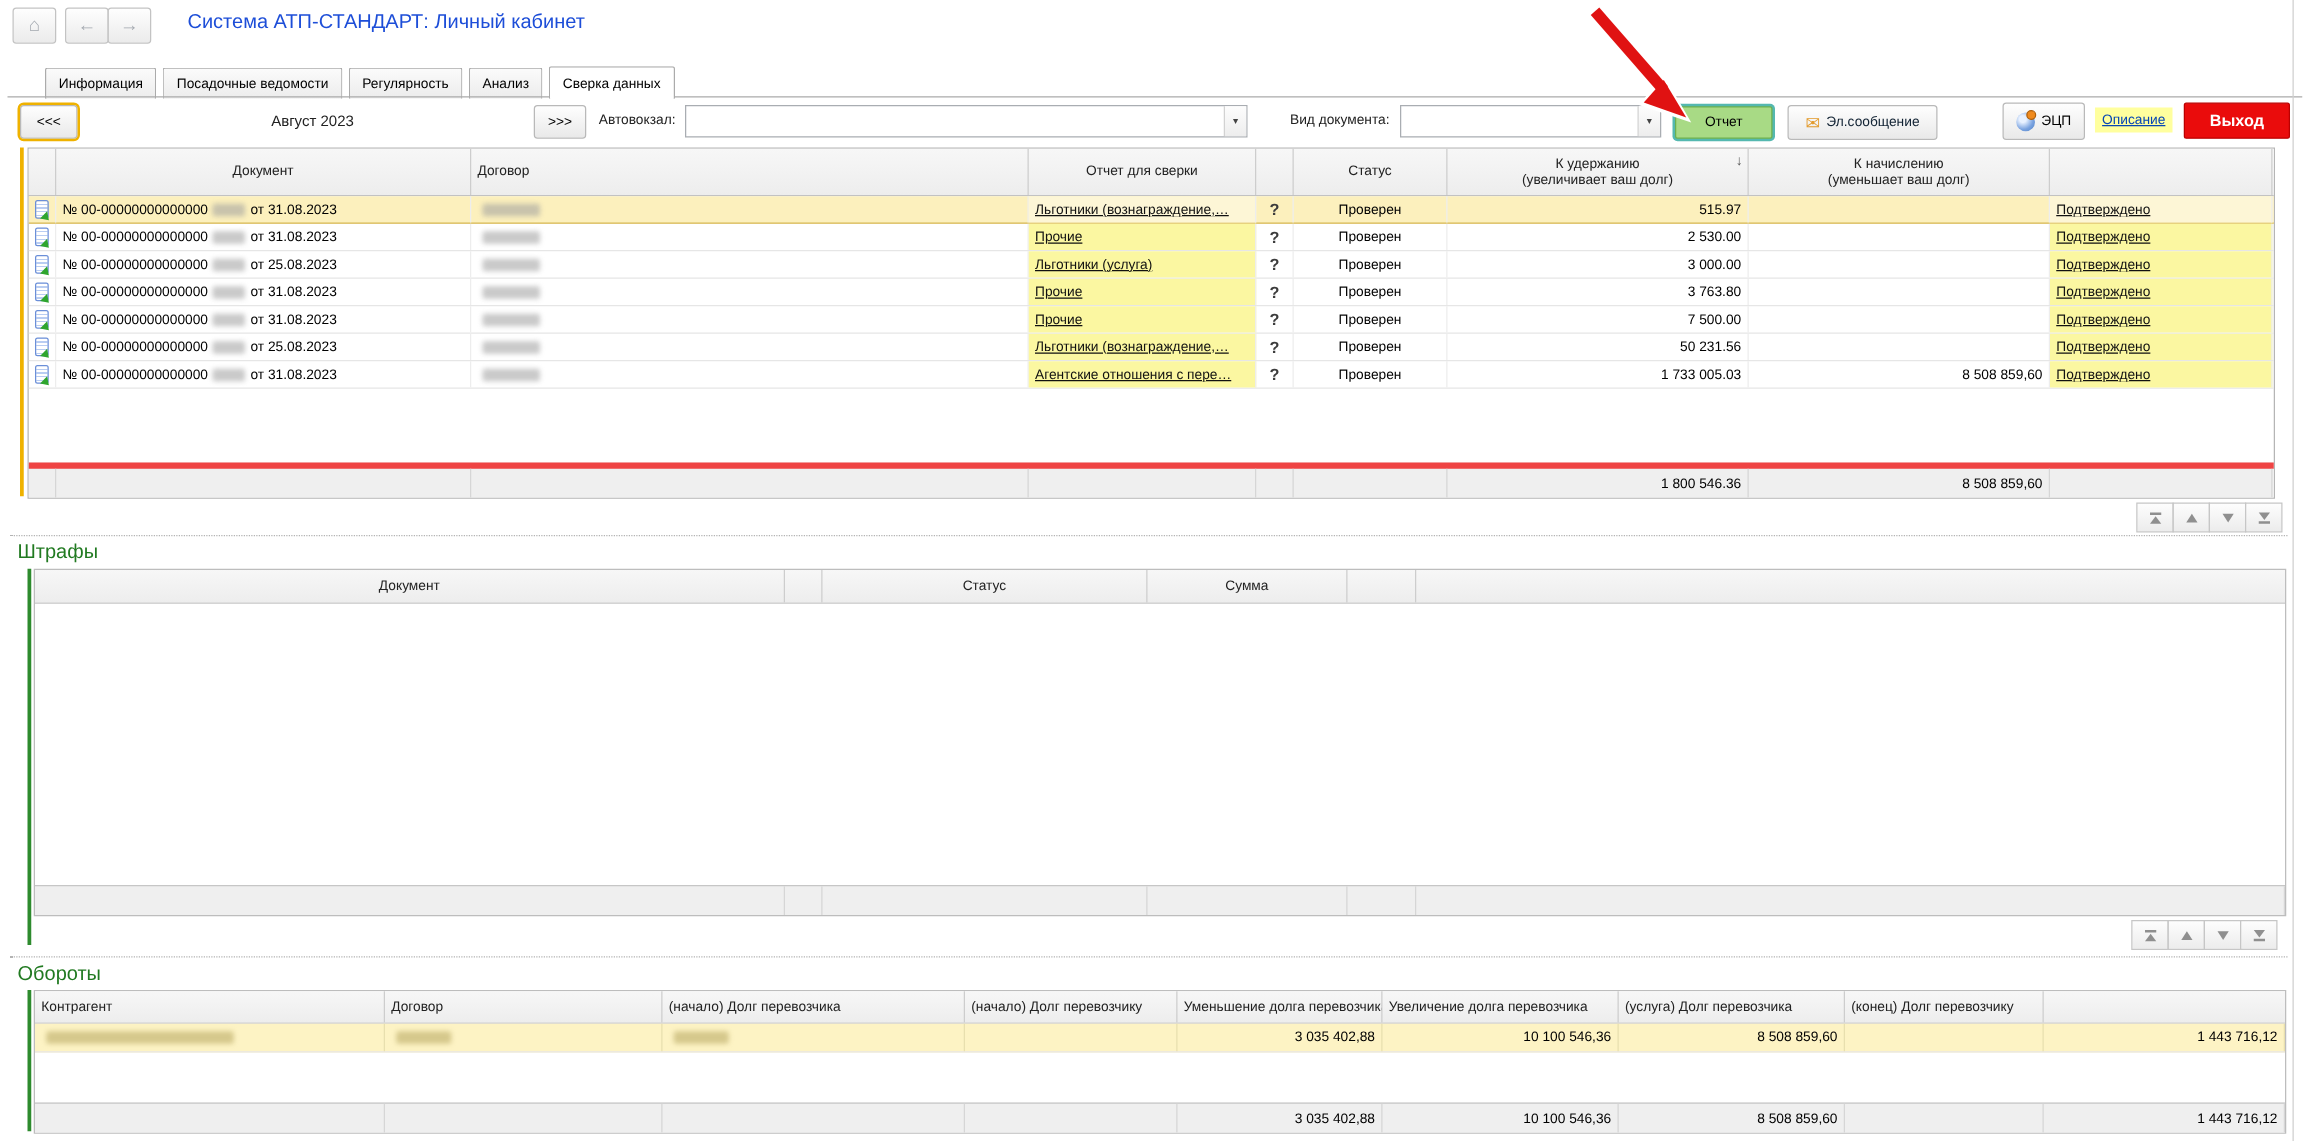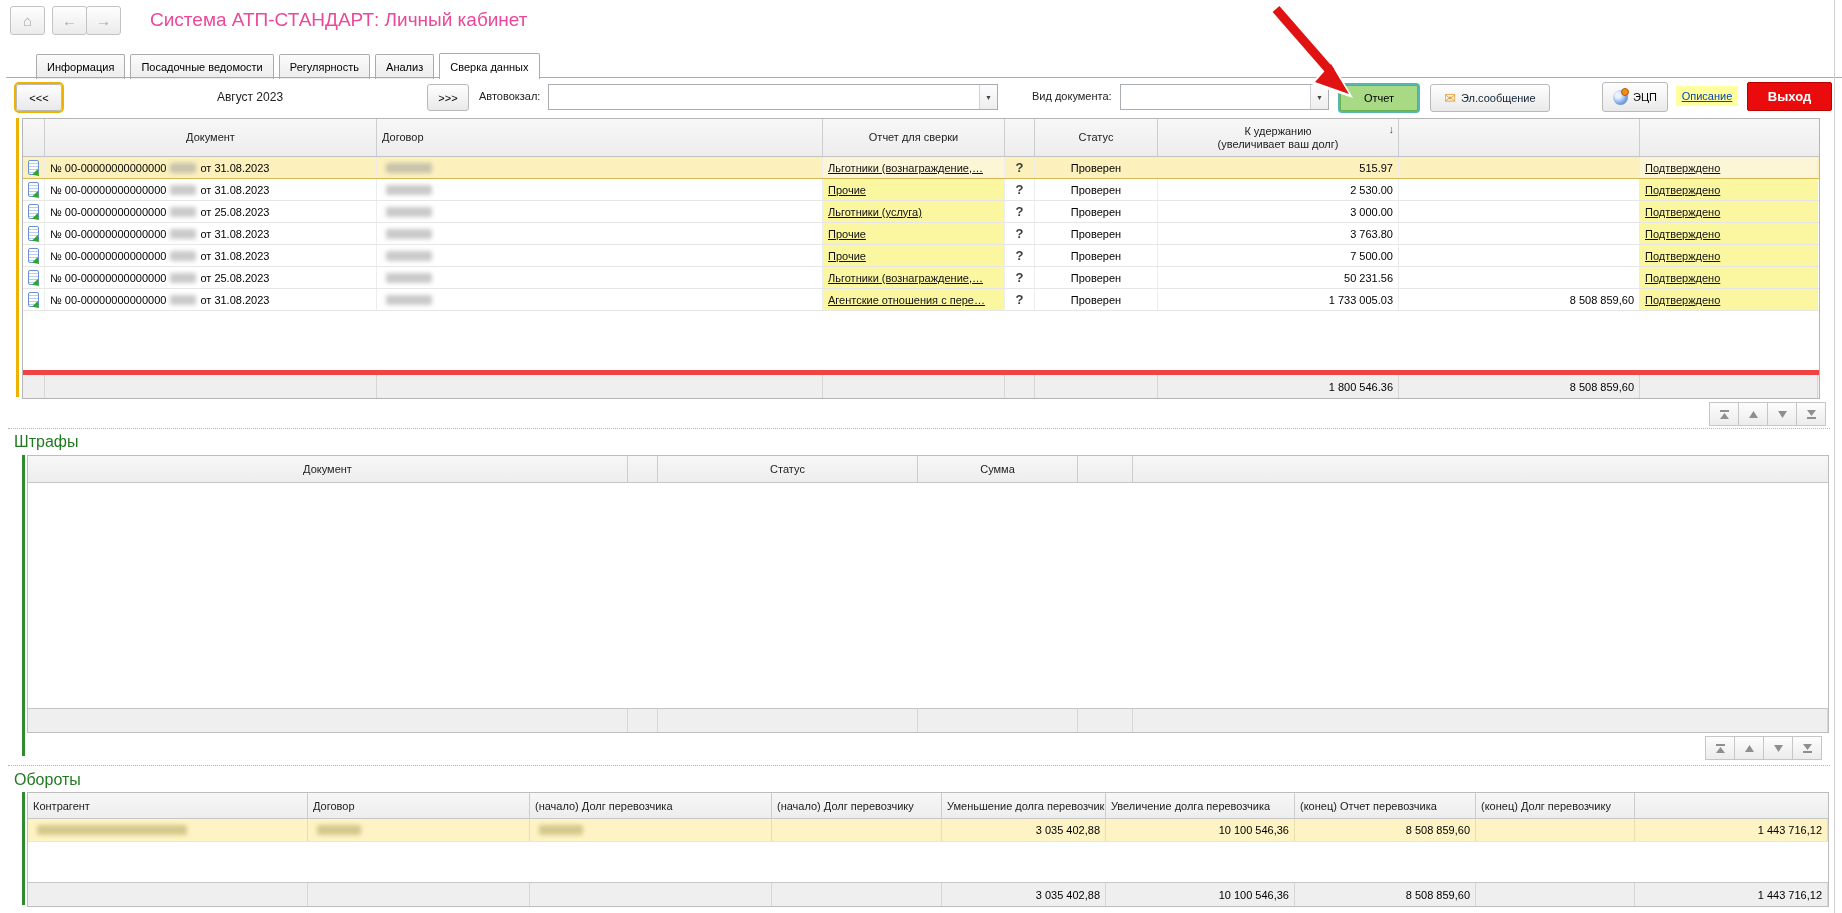--- a/index.html
+++ b/index.html
@@ -3,21 +3,21 @@
 <meta charset="utf-8">
 <style>
   html,body{margin:0;padding:0;background:#fff;}
   .app{position:relative;width:1842px;height:913px;background:#fff;
        font-family:"Liberation Sans",sans-serif;font-size:11px;color:#000;overflow:hidden;}
 
   
   .topbtn{position:absolute;top:6px;width:33px;height:27px;border:1px solid #c3c3c3;border-radius:3px;
           background:linear-gradient(#fefefe,#ebebeb);color:#a4a9b0;font-size:15px;
           display:flex;align-items:center;justify-content:center;}
-  .apptitle{position:absolute;left:150px;top:9px;font-size:19px;color:#ec4899;}
+  .apptitle{position:absolute;left:150px;top:9px;font-size:16px;color:#1d4ed8;}
 
   
   .tabbar{position:absolute;left:6px;top:53px;width:1822px;height:25px;padding-left:30px;}
   .tabbar:after{content:"";position:absolute;left:0;right:0;bottom:0;border-bottom:1px solid #ababab;}
   .tab{position:relative;display:inline-flex;align-items:center;height:24px;padding:0 10px;margin-right:2px;
        border:1px solid #ababab;border-bottom:none;border-radius:2px 2px 0 0;
        background:linear-gradient(#fbfbfb,#ececec);font-size:11px;}
   .tab.active{background:#fff;z-index:3;height:25px;}
 
   
@@ -208,20 +208,24 @@
         </div>
       <div class="hc"></div>
       <div class="hc">
           <span>Статус</span>
         </div>
       <div class="hc">
         <span>К удержанию</span>
         <span>(увеличивает ваш долг)</span>
         <span class="sort">↓</span>
       </div>
+      <div class="hc">
+        <span>К начислению</span>
+        <span>(уменьшает ваш долг)</span>
+      </div>
       <div class="hc"></div>
     </div>
 
     <div class="trow sel">
       <div class="c ctr">
           <span class="dicon"></span>
         </div>
       <div class="c">
           <span>№ 00-00000000000000</span>
           <span class="redact" style="width:26px;"></span>
@@ -500,21 +504,21 @@
       <div class="hc">
           <span>(начало) Долг перевозчику</span>
         </div>
       <div class="hc">
           <span>Уменьшение долга перевозчика</span>
         </div>
       <div class="hc">
           <span>Увеличение долга перевозчика</span>
         </div>
       <div class="hc">
-          <span>(конец) Отчет перевозчика</span>
+          <span>(услуга) Долг перевозчика</span>
         </div>
       <div class="hc">
           <span>(конец) Долг перевозчику</span>
         </div>
     </div>
     <div class="drow">
       <div class="c">
           <span class="redact" style="width:150px;background:#b5a55e;"></span>
         </div>
       <div class="c">

